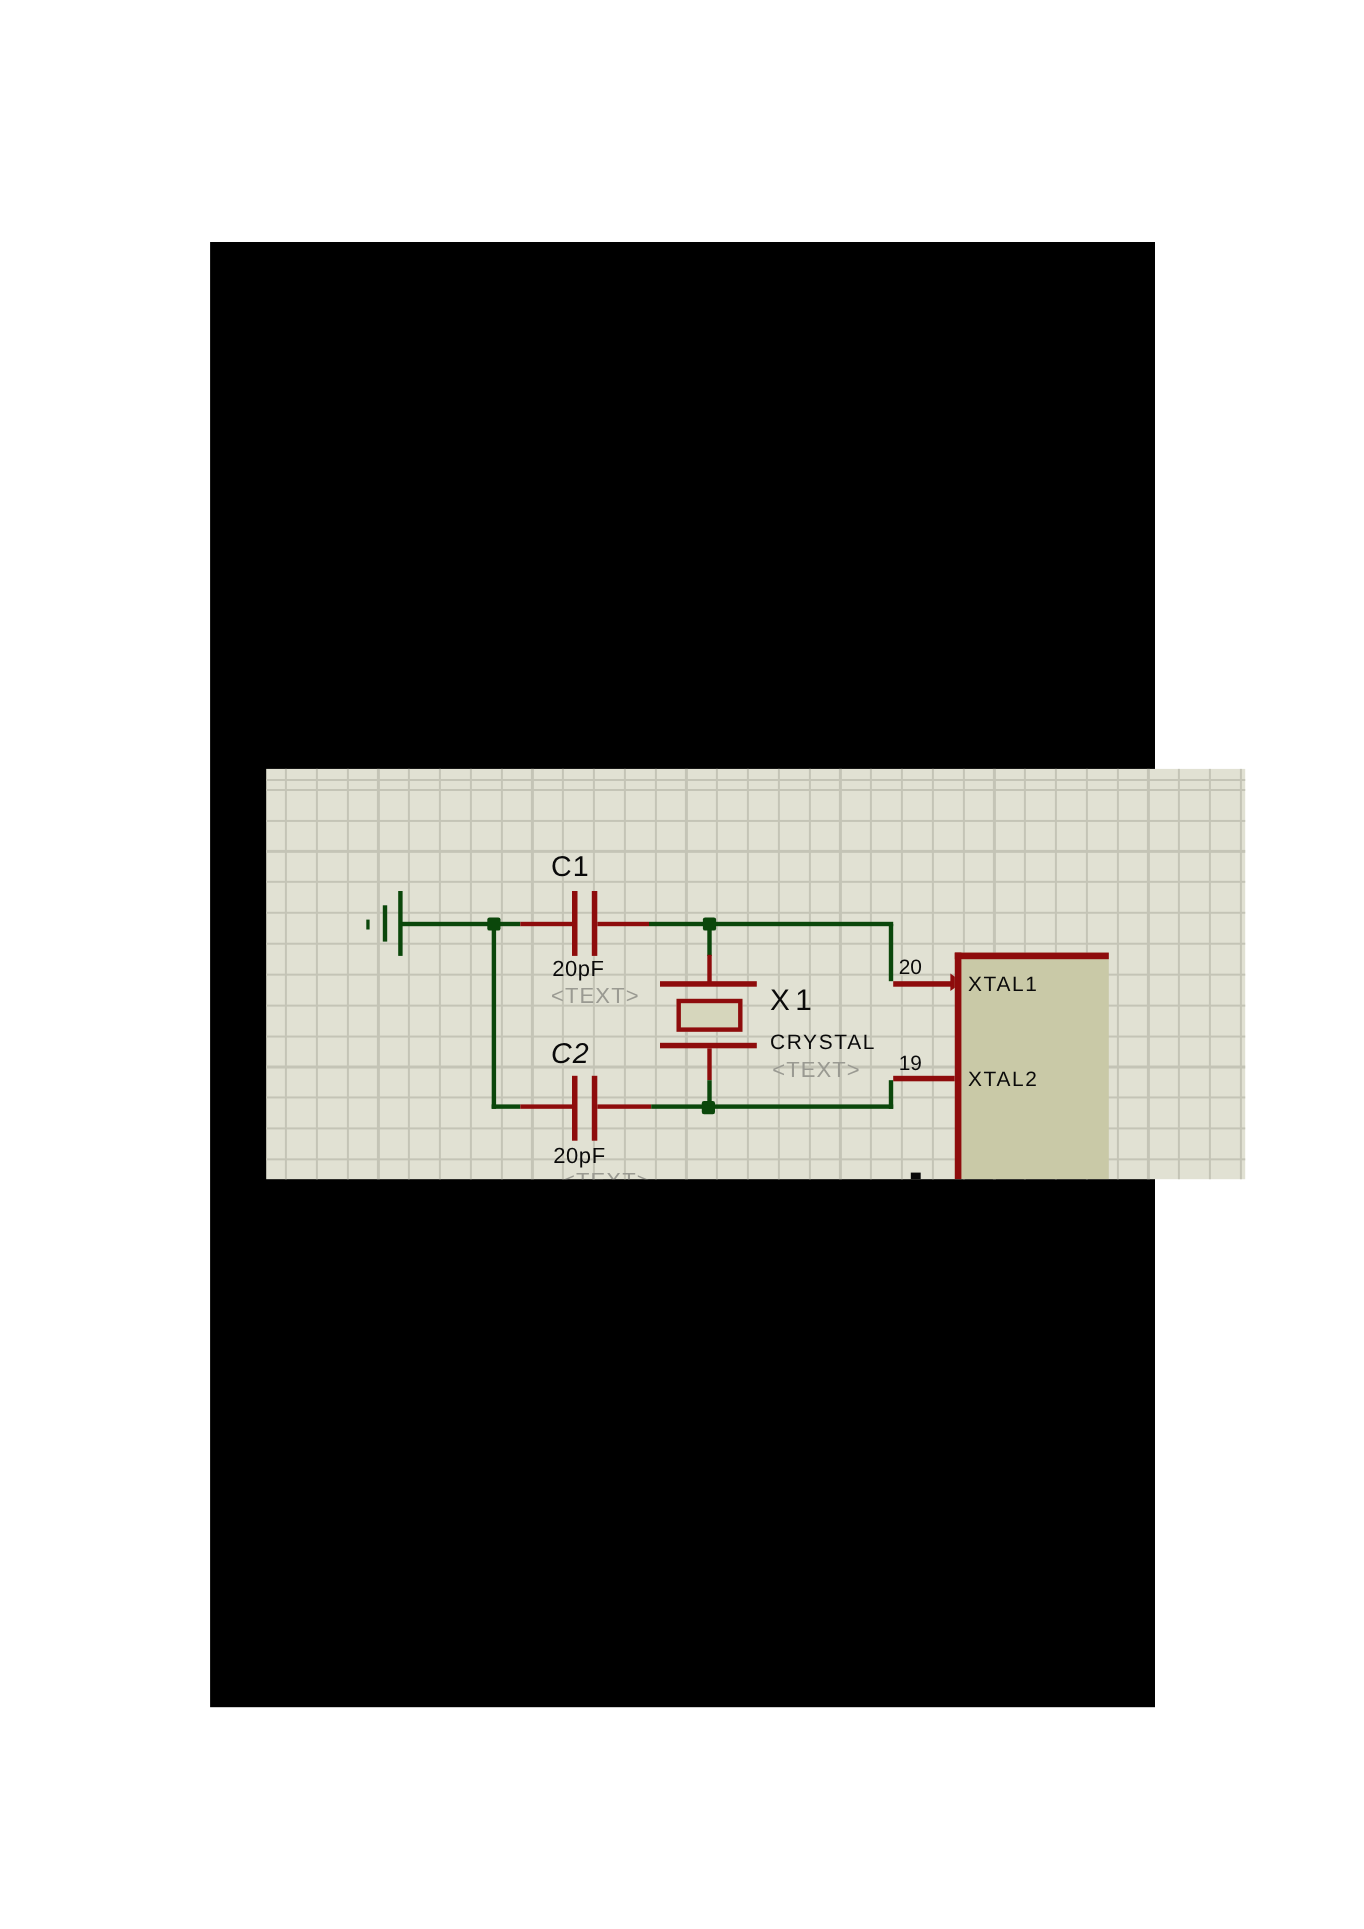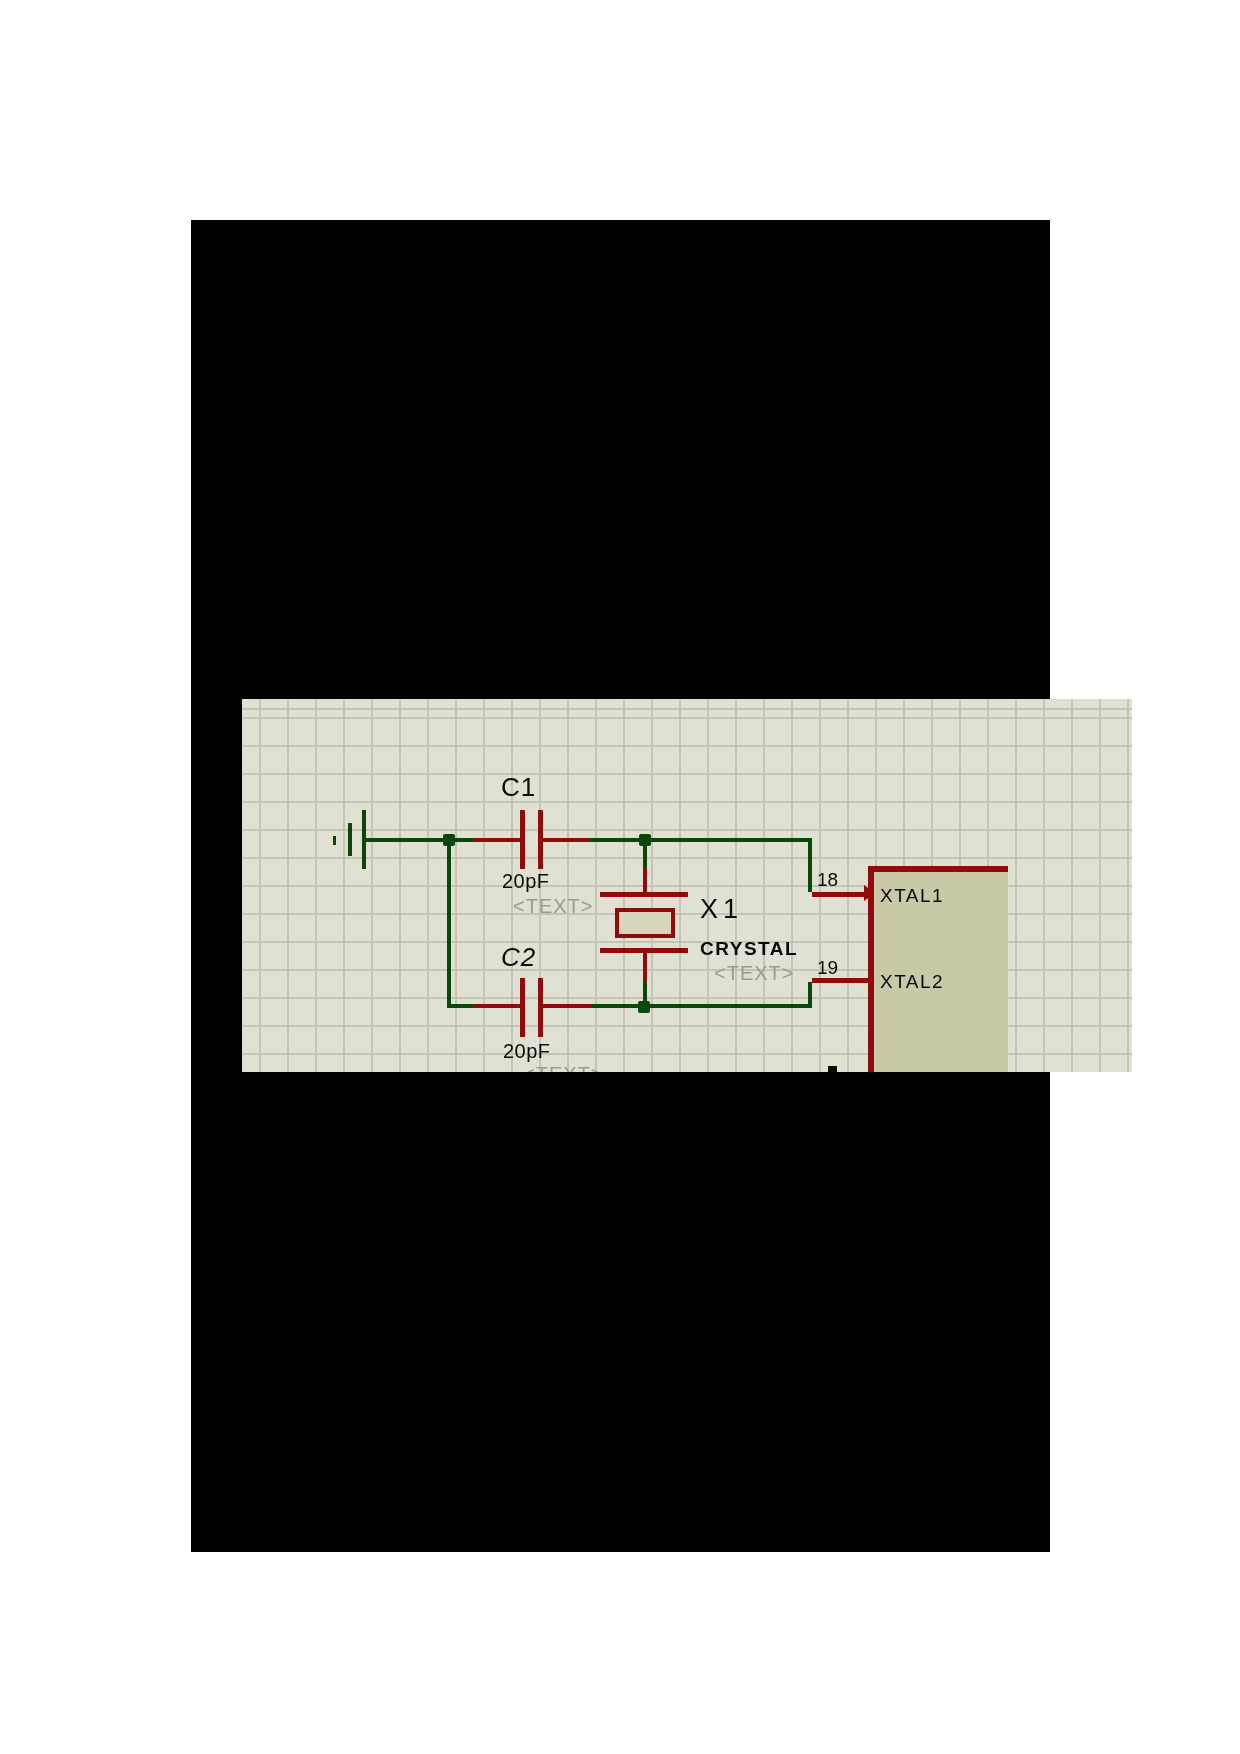--- a/index.html
+++ b/index.html
@@ -13,21 +13,21 @@
        repeating-linear-gradient(90deg,#c4c4b6 0 2px,transparent 2px 28px);
      background-position:17px 11px;}
   .wire-g{position:absolute;background:#0b470b;}
   .wire-r{position:absolute;background:#8e0c0c;}
   .plate{position:absolute;background:#8e0c0c;}
   .dot{position:absolute;width:12px;height:12px;background:#0b470b;border-radius:2px;}
   .gbar{position:absolute;background:#0b470b;}
   .txt{position:absolute;color:#0a0a0a;line-height:1;white-space:nowrap;}
   .ref{font-size:26px;letter-spacing:1px;}
   .val{font-size:20px;letter-spacing:0.5px;}
-  .ph{font-size:20px;color:#9a9a92;letter-spacing:1px;margin-left:12px;}
+  .ph{font-size:20px;color:#9a9a92;letter-spacing:1px;}
   .pinnum{font-size:19px;}
   .pinname{font-size:19px;letter-spacing:1.5px;}
   .xref{font-size:27px;letter-spacing:5px;font-weight:500;}
   .chip{position:absolute;left:626px;top:167px;width:140px;height:206px;box-sizing:border-box;
         background:#c9c9a7;border-left:6px solid #8e0c0c;border-top:6px solid #8e0c0c;}
   .crystal-body{position:absolute;left:373px;top:209px;width:60px;height:30px;box-sizing:border-box;
         background:#d6d6bc;border:4px solid #8e0c0c;}
   .pin-arrow{position:absolute;left:622px;top:186px;width:0;height:0;
         border-top:8px solid transparent;border-bottom:8px solid transparent;
         border-left:11px solid #8e0c0c;}
@@ -81,25 +81,25 @@
       <div class="txt ph" style="left:269px;top:365px;">&lt;TEXT&gt;</div>
 
       <div class="wire-g" style="left:401px;top:146px;width:4px;height:24px;"></div>
       <div class="wire-r" style="left:401px;top:169px;width:4px;height:25px;"></div>
       <div class="plate" style="left:358px;top:193px;width:88px;height:5px;"></div>
       <div class="crystal-body"></div>
       <div class="plate" style="left:358px;top:249px;width:88px;height:5px;"></div>
       <div class="wire-r" style="left:401px;top:254px;width:4px;height:29px;"></div>
       <div class="wire-g" style="left:401px;top:283px;width:4px;height:23px;"></div>
       <div class="txt xref" style="left:458px;top:197px;">X1</div>
-      <div class="txt pinname" style="left:458px;top:240px;font-weight:bold;">CRYSTAL</div>
+      <div class="txt pinname" style="left:458px;top:240px;">CRYSTAL</div>
       <div class="txt ph" style="left:460px;top:264px;">&lt;TEXT&gt;</div>
 
       <div class="chip"></div>
-      <div class="txt pinnum" style="left:575px;top:171px;">18</div>
+      <div class="txt pinnum" style="left:575px;top:171px;">20</div>
       <div class="txt pinname" style="left:638px;top:187px;">XTAL1</div>
       <div class="txt pinnum" style="left:575px;top:259px;">19</div>
       <div class="txt pinname" style="left:638px;top:273px;">XTAL2</div>
       <div class="sliver"></div>
 
     </div>
   </div>
 </div>
 
 </body></html>

